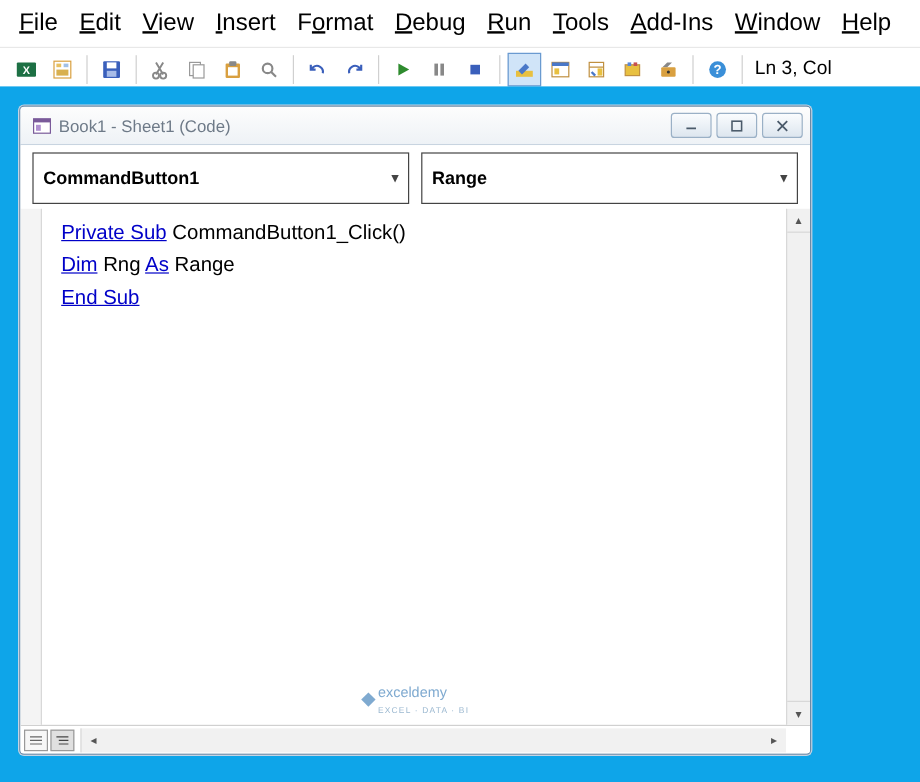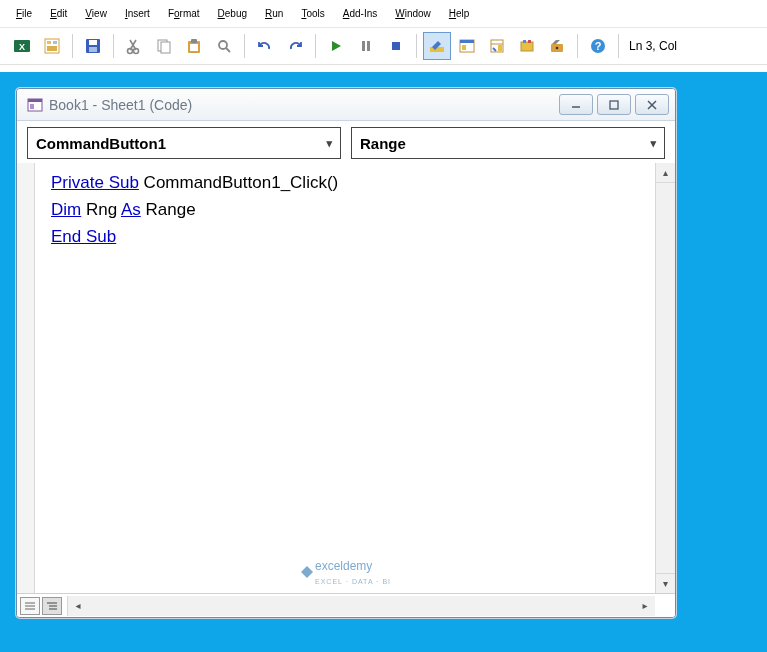--- a/index.html
+++ b/index.html
@@ -1,31 +1,31 @@
 <!DOCTYPE html>
 <html><head>
 <meta charset="utf-8">
 <style>
 * { margin:0; padding:0; box-sizing:border-box; font-family:Arial,sans-serif; }
 body { background:#fff; width:767px; height:652px; overflow:hidden; }
-.menubar { display:flex; gap:18px; padding:8px 16px; font-size:10px; background:#fff; border-bottom:1px solid #e8e8e8; }
+.menubar { display:flex; gap:18px; padding:8px 16px; font-size:20px; background:#fff; border-bottom:1px solid #e8e8e8; }
 .menubar .mi { cursor:pointer; }
 .menubar .mi u { text-decoration:underline; }
 .toolbar { display:flex; align-items:center; gap:2px; padding:4px 8px; background:#fff; border-bottom:1px solid #e0e0e0; }
 .tbtn { width:28px; height:28px; display:flex; align-items:center; justify-content:center; cursor:pointer; border:1px solid transparent; }
 .tsep { width:1px; height:24px; background:#d0d0d0; margin:0 4px; }
-.tstat { font-size:12px; margin-left:4px; white-space:nowrap;text-align:center; }
+.tstat { font-size:16px; margin-left:4px; white-space:nowrap;text-align:center; }
 .workspace { position:absolute; top:72px; left:0; right:0; bottom:0; background:#0ea5e9; padding:16px; }
 .codewin { width:660px; background:#fff; border:1px solid #6b8ba8; box-shadow:0 0 0 1px #c4d4e4; border-radius:4px; overflow:hidden; }
 .titlebar { display:flex; align-items:center; justify-content:space-between; background:linear-gradient(#fdfdfd,#eef2f6); padding:5px 6px 5px 10px; border-bottom:1px solid #c8d4e0; }
 .titlebar .tl { display:flex; align-items:center; gap:6px; color:#6e7a88; font-size:14px; }
 .winctl { display:flex; gap:4px; }
 .wcbtn { width:34px; height:21px; border:1px solid #9ab0c6; border-radius:3px; background:linear-gradient(#fafcfe,#dde6ef); display:flex; align-items:center; justify-content:center; font-size:11px; color:#4a5a6a; cursor:pointer; }
 .ddrow { display:flex; gap:10px; padding:6px 10px 4px 10px; background:#fff; }
-.dd { flex:1; position:relative; border:1px solid #444; height:32px; display:flex; align-items:center; padding:0 28px 0 8px; font-size:15px; font-weight:bold; cursor:pointer; }
+.dd { flex:1; position:relative; border:1px solid #444; height:43px; display:flex; align-items:center; padding:0 28px 0 8px; font-size:15px; font-weight:bold; cursor:pointer; }
 .dd .chev { position:absolute; right:8px; font-size:11px; color:#444; }
 .codebody { position:relative; height:430px; display:flex; }
 .gutter { width:18px; background:#f4f4f4; border-right:1px solid #d8d8d8; }
 .textarea { flex:1; padding:6px 4px 6px 16px; font-family:'Courier New',monospace; font-size:17px; line-height:1.6; position:relative; overflow:hidden; }
 .kw { color:#0000c8;text-decoration:underline; }
 .vscroll { width:20px; background:#f1f1f1; border-left:1px solid #d8d8d8; display:flex; flex-direction:column; }
 .sarr { height:20px; display:flex; align-items:center; justify-content:center; font-size:10px; color:#555; border-bottom:1px solid #d8d8d8; }
 .sarr.bot { border-bottom:none; border-top:1px solid #d8d8d8; }
 .strack { flex:1; }
 .bottombar { height:24px; background:#fff; border-top:1px solid #d0d0d0; display:flex; align-items:center; }

